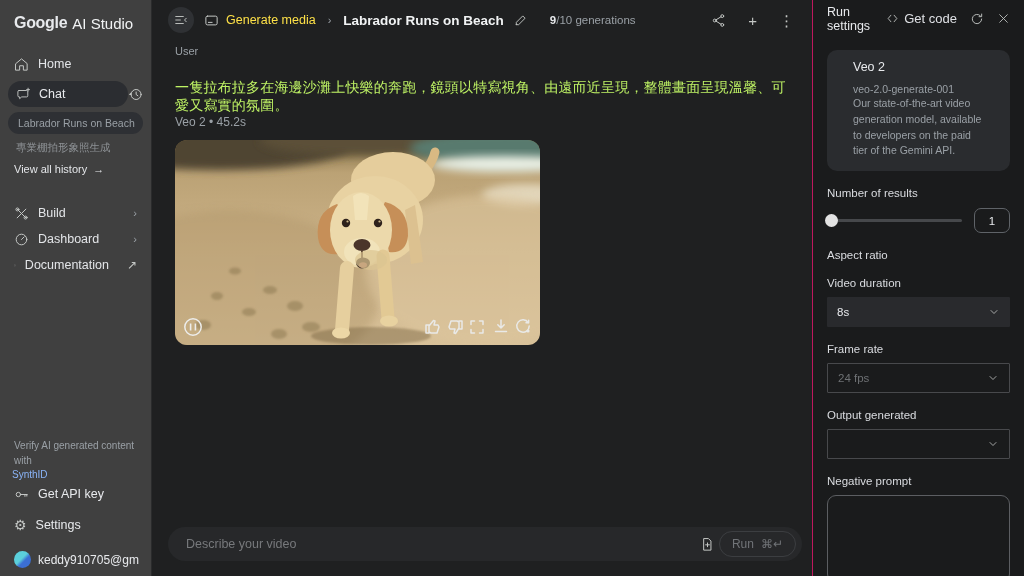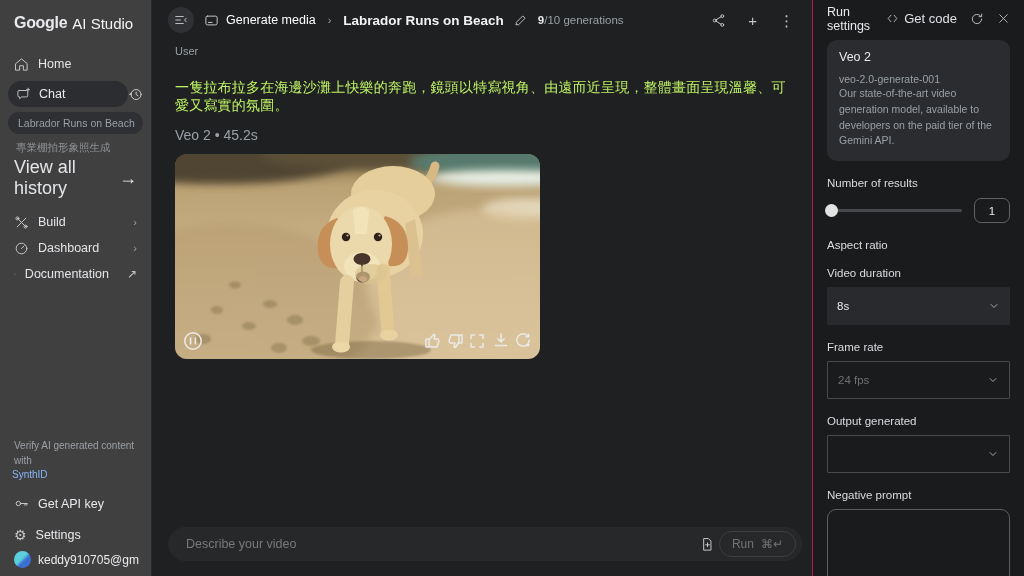--- a/index.html
+++ b/index.html
@@ -13,78 +13,78 @@
   .sidebar{width:152px;background:#404040;border-right:1px solid #2a2b2c;display:flex;flex-direction:column;padding-top:10px;flex-shrink:0}
   .logo{padding:0 14px;height:26px;display:flex;align-items:center;white-space:nowrap}
   .logo .g{font-size:16px;font-weight:bold;letter-spacing:-.3px}
   .logo .s{font-size:15px;font-weight:300;margin-left:5px;color:#f1f3f4}
   .nav{margin-top:16px}
   .nav-item{height:24px;display:flex;align-items:center;gap:9px;padding:0 14px;font-size:12.5px;color:#e3e5e8;cursor:pointer}
   .chat-row{display:flex;align-items:center;margin:5px 8px 0;}
   .pill{flex:1;height:26px;background:#2b2d31;border-radius:13px;display:flex;align-items:center;gap:8px;padding:0 9px;font-size:12.5px}
   .hist-pill{margin:5px 8px 0;height:22px;background:#2e3034;border-radius:11px;display:flex;align-items:center;padding:0 10px;font-size:10.5px;color:#9aa0a6;overflow:hidden;white-space:nowrap}
   .hist-plain{margin:4px 0 0;height:20px;display:flex;align-items:center;padding:0 16px;font-size:10.5px;color:#8d9195;white-space:nowrap}
-  .viewall{margin-top:9px;padding:0 14px;height:22px;display:flex;align-items:center;gap:6px;font-size:18px;color:#e3e5e8}
+  .viewall{padding:0 14px;height:22px;display:flex;align-items:center;gap:6px;font-size:11px;color:#e3e5e8}
   .nav2{margin-top:20px}
   .nav2 .nav-item{height:26px}
   .nav-item .grow{flex:1}
   .chev-r{color:#9aa0a6;font-size:11px}
   .ext{color:#c4c7c5;font-size:12px}
   .sb-spacer{flex:1}
   .sb-bottom{padding:0 12px 8px}
   .verify{font-size:10px;color:#9aa0a6;line-height:1.5;padding:0 2px}
   .synthid{color:#8ab4f8;font-size:10px;display:block;margin-top:1px}
-  .sb-action{height:24px;display:flex;align-items:flex-end;gap:9px;font-size:12.5px;margin-top:7px;padding:0 2px}
+  .sb-action{height:24px;display:flex;align-items:flex-start;gap:9px;font-size:12.5px;margin-top:7px;padding:0 2px}
   .gear-glyph{font-size:14px;color:#c4c7c5;line-height:1}
   .account{display:flex;align-items:center;gap:7px;margin-top:9px;padding:0 2px;font-size:12px;white-space:nowrap;overflow:hidden}
   .avatar{width:17px;height:17px;border-radius:50%;background:linear-gradient(135deg,#5bd0dc 45%,#3b6fd4 60%);flex-shrink:0}
 
   
   .main{flex:1;background:#1f2021;position:relative;display:flex;flex-direction:column;min-width:0}
   .topbar{height:40px;display:flex;align-items:center;padding:0 18px 0 16px;gap:10px;flex-shrink:0}
   .collapse-btn{width:26px;height:26px;border-radius:50%;background:#2f3134;display:flex;align-items:center;justify-content:center;cursor:pointer}
-  .crumb{display:flex;gap:7px;font-size:12.5px;color:#ffffff}
+  .crumb{display:flex;gap:7px;font-size:12.5px;color:#fde047}
   .crumb-sep{color:#9aa0a6;font-size:11px;margin:0 2px}
   .doc-title{font-size:13.5px;font-weight:bold;color:#f1f3f4}
-  .gens{font-size:11.5px;color:#9aa0a6}
+  .gens{margin-left:12px;font-size:11.5px;color:#9aa0a6}
   .gens b{color:#e8eaed;font-weight:bold}
   .top-icons{margin-left:auto;display:flex;align-items:center;gap:22px}
   .glyph-btn{color:#c4c7c5;font-size:15px;line-height:1;cursor:pointer}
 
   .content{flex:1;padding:5px 0 0 23px;min-height:0}
   .user-label{font-size:11px;color:#9aa0a6}
   .prompt{margin-top:22px;font-size:14px;color:#bef264;max-width:620px;letter-spacing:.2px}
-  .meta{margin-top:12px;font-size:14px;color:#9aa0a6}
+  .meta{font-size:12px;color:#9aa0a6}
   .video-card{margin-top:11px;width:365px;height:205px;border-radius:12px;overflow:hidden;position:relative;background:#000}
 
   .composer{position:absolute;left:16px;right:10px;bottom:15px;height:34px;background:#27282a;border-radius:17px;display:flex;align-items:center;padding:0 6px 0 18px;gap:4px}
   .composer input{flex:1;background:transparent;border:none;outline:none;color:#e8eaed;font-size:12.5px;font-family:"Liberation Sans",sans-serif}
   .composer input::placeholder{color:#77797c}
   .run-btn{height:26px;border:1px solid #3c3e41;border-radius:14px;display:flex;align-items:center;gap:7px;padding:0 12px;color:#717478;font-size:12px;cursor:default}
 
   
   .rpanel{width:212px;background:#1a1b1c;border-left:1px solid #be185d;padding:0 14px;flex-shrink:0;overflow:hidden}
   .rheader{height:37px;display:flex;align-items:center;gap:13px}
   .rtitle{font-size:12.5px;color:#e8eaed;flex:1}
   .getcode{display:flex;align-items:center;gap:5px;font-size:13px;color:#dfe1e5;cursor:pointer}
-  .model-card{background:#2a2c2f;border-radius:10px;padding:10px 12px 12px;margin-top:3px}
+  .model-card{background:#2a2c2f;border-radius:10px;padding:10px 26px 12px;margin-top:13px}
   .m-name{font-size:12.5px;color:#e8eaed}
   .m-id{font-size:10.5px;color:#9aa0a6;margin-top:9px}
   .m-desc{font-size:10.5px;color:#9aa0a6;line-height:1.5;margin-top:1px}
   .rlabel{font-size:11.5px;color:#dadce0;margin-top:16px}
   .slider-row{display:flex;align-items:center;gap:12px;margin-top:9px}
   .track{flex:1;height:3px;background:#46484b;border-radius:2px;position:relative}
   .thumb{width:13px;height:13px;border-radius:50%;background:#e3e3e3;position:absolute;left:-2px;top:-5px}
   .valuebox{width:36px;height:25px;border:1px solid #5f6368;border-radius:7px;display:flex;align-items:center;justify-content:center;font-size:11.5px;color:#e8eaed}
   .ratio-row{display:flex;align-items:center;gap:24px;margin-top:9px}
   .ratio-btn{width:95px;height:51px;border-radius:12px;display:flex;flex-direction:column;align-items:center;justify-content:center;gap:5px;font-size:11.5px;color:#e8eaed;cursor:pointer}
   .ratio-btn.sel{background:#3d4656}
   .rect-land{width:19px;height:12px;border:1.7px solid #e8eaed;border-radius:2.5px}
   .rect-port{width:12px;height:19px;border:1.7px solid #e8eaed;border-radius:2.5px}
-  .select{height:38px;border-radius:1px;display:flex;align-items:center;justify-content:space-between;padding:0 10px;font-size:11.5px;margin-top:8px;cursor:pointer}
+  .select{height:30px;border-radius:1px;display:flex;align-items:center;justify-content:space-between;padding:0 10px;font-size:11.5px;margin-top:8px;cursor:pointer}
   .select.filled{background:#292a2d;color:#e8eaed}
   .select.outline{border:1px solid #48494c;color:#6e7174}
   .select .cd{color:#9aa0a6}
   .neg-box{width:100%;height:88px;margin-top:8px;background:transparent;border:1px solid #5c5e62;border-radius:9px;resize:none;outline:none}
 </style>
 </head>
 <body>
 
 <div class="app">
 

